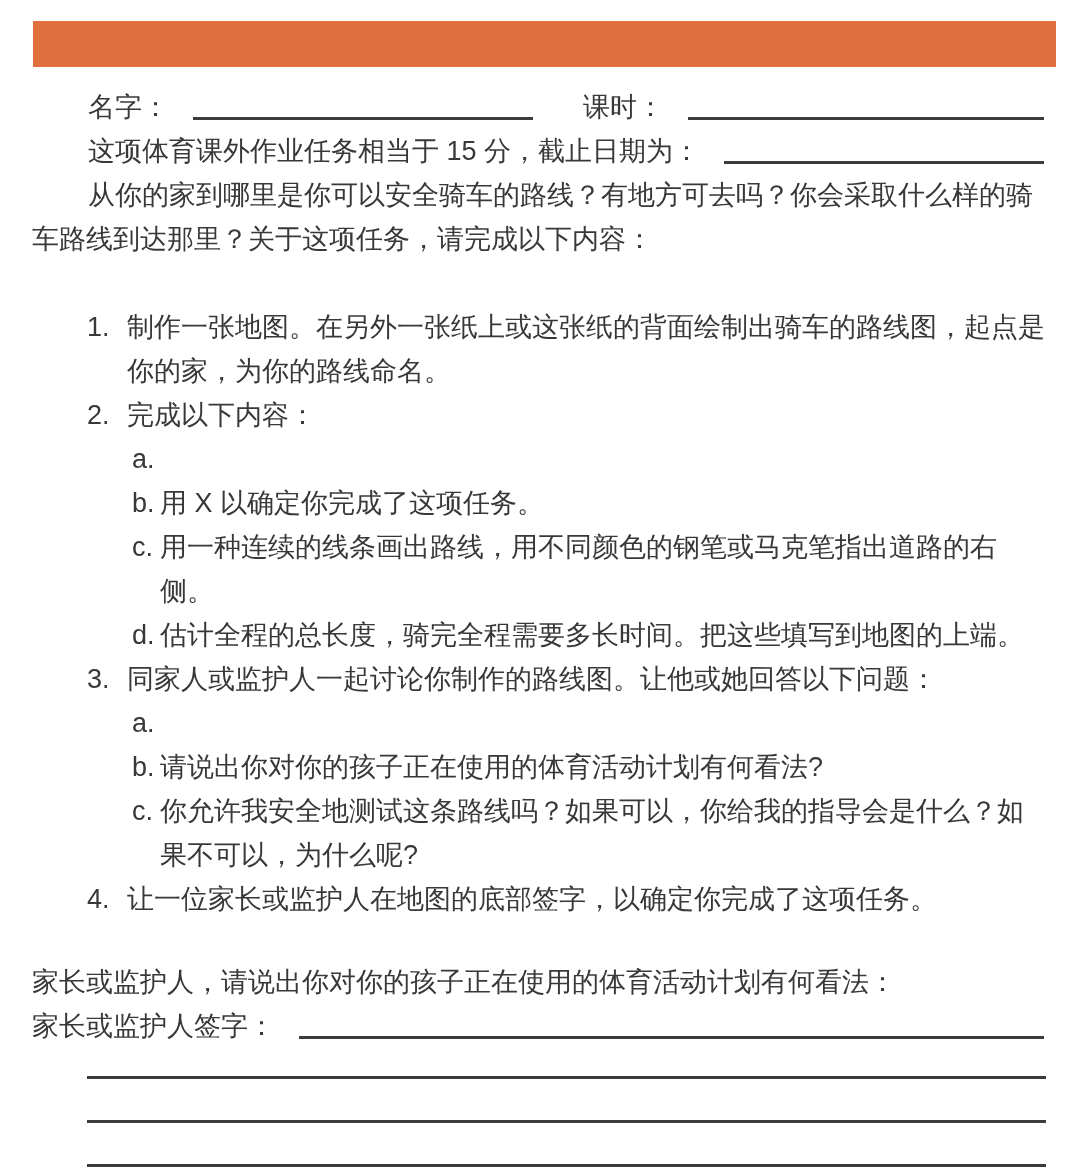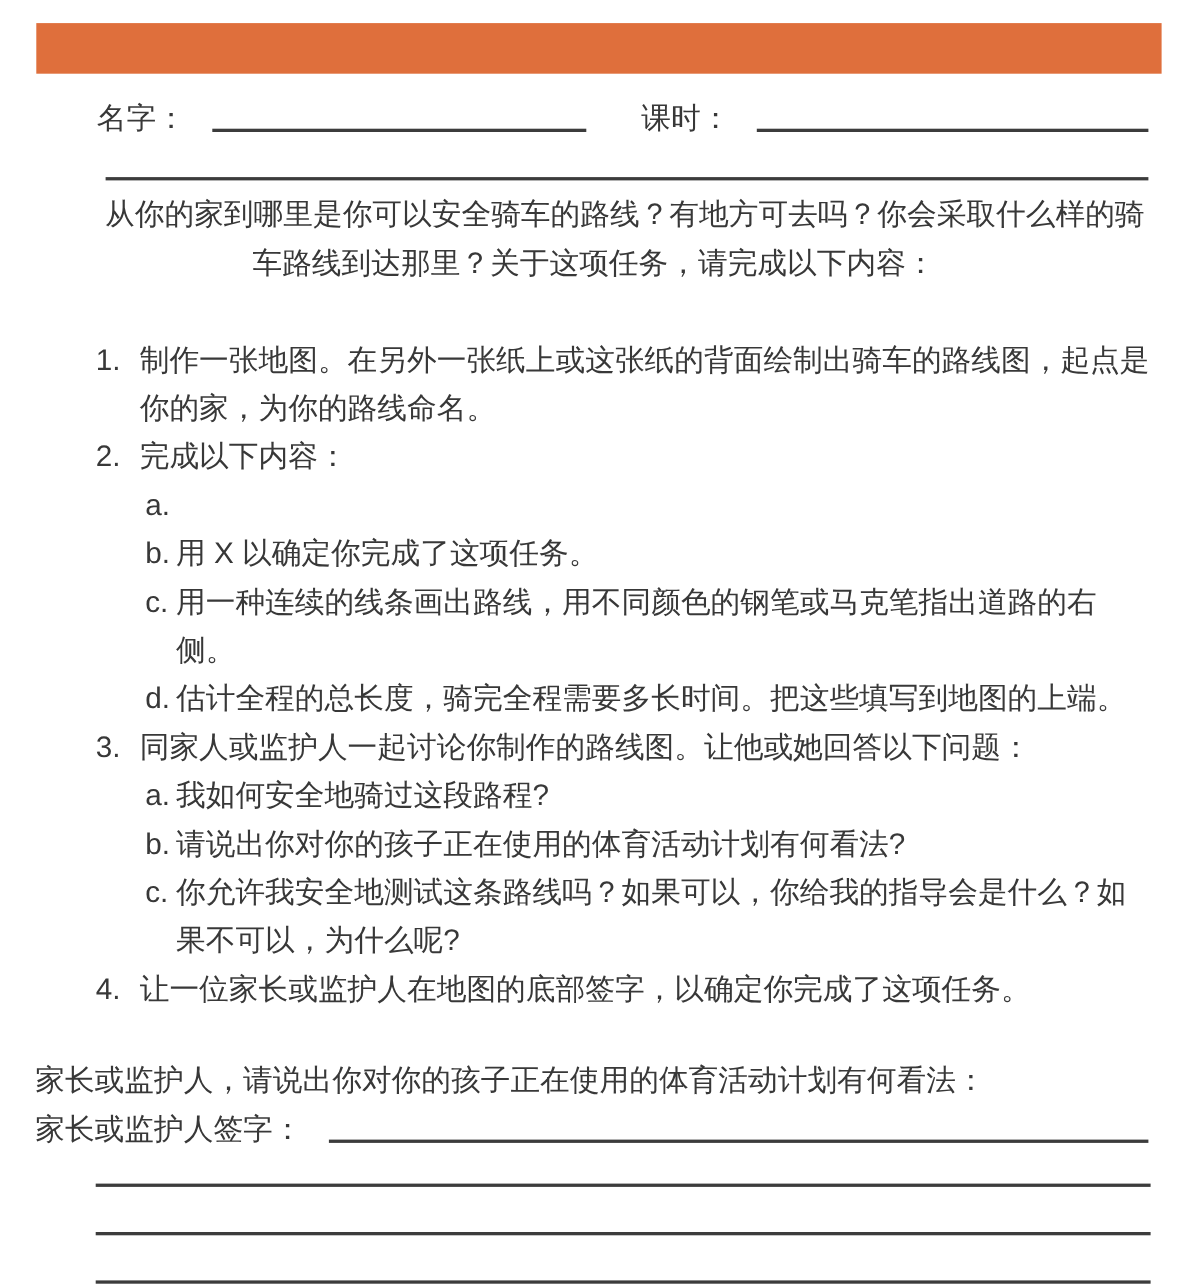--- a/index.html
+++ b/index.html
@@ -46,21 +46,20 @@
   .fill-line.short {
     flex: 0 0 340px;
   }
   .gap18 { height: 18px; }
   .gap44 { height: 44px; }
   .gap39 { height: 39px; }
   .intro {
     line-height: 44px;
     text-indent: 56px;
     white-space: normal;
-    text-align: center;
   }
   
   .task {
     display: flex;
     align-items: flex-start;
     line-height: 44px;
   }
   .task .num {
     flex: 0 0 40px;
     margin-left: 55px;
@@ -104,20 +103,21 @@
   <div class="gap18"></div>
 
   <div class="row flexrow indent1">
     <span class="label">名字：</span>
     <span class="fill-line short"></span>
     <span class="label" style="margin-left:30px">课时：</span>
     <span class="fill-line"></span>
   </div>
 
   <div class="row flexrow indent1">
+    <span class="label">这项体育课外作业任务相当于 15 分，截止日期为：</span>
     <span class="fill-line"></span>
   </div>
 
   <p class="intro" style="margin:0">从你的家到哪里是你可以安全骑车的路线？有地方可去吗？你会采取什么样的骑车路线到达那里？关于这项任务，请完成以下内容：</p>
 
   <div class="gap44"></div>
 
   <div id="task-list">
   <div class="task">
     <span class="num">1.</span>
@@ -148,21 +148,20 @@
     <span class="sub-text">估计全程的总长度，骑完全程需要多长时间。把这些填写到地图的上端。</span>
   </div>
 
   <div class="task">
     <span class="num">3.</span>
     <span class="task-text">同家人或监护人一起讨论你制作的路线图。让他或她回答以下问题：</span>
   </div>
 
   <div class="sub">
     <span class="letter">a.</span>
-    <span class="sub-text">我如何安全地骑过这段路程?</span>
   </div>
 
   <div class="sub">
     <span class="letter">b.</span>
     <span class="sub-text">请说出你对你的孩子正在使用的体育活动计划有何看法?</span>
   </div>
 
   <div class="sub">
     <span class="letter">c.</span>
     <span class="sub-text">你允许我安全地测试这条路线吗？如果可以，你给我的指导会是什么？如果不可以，为什么呢?</span>

